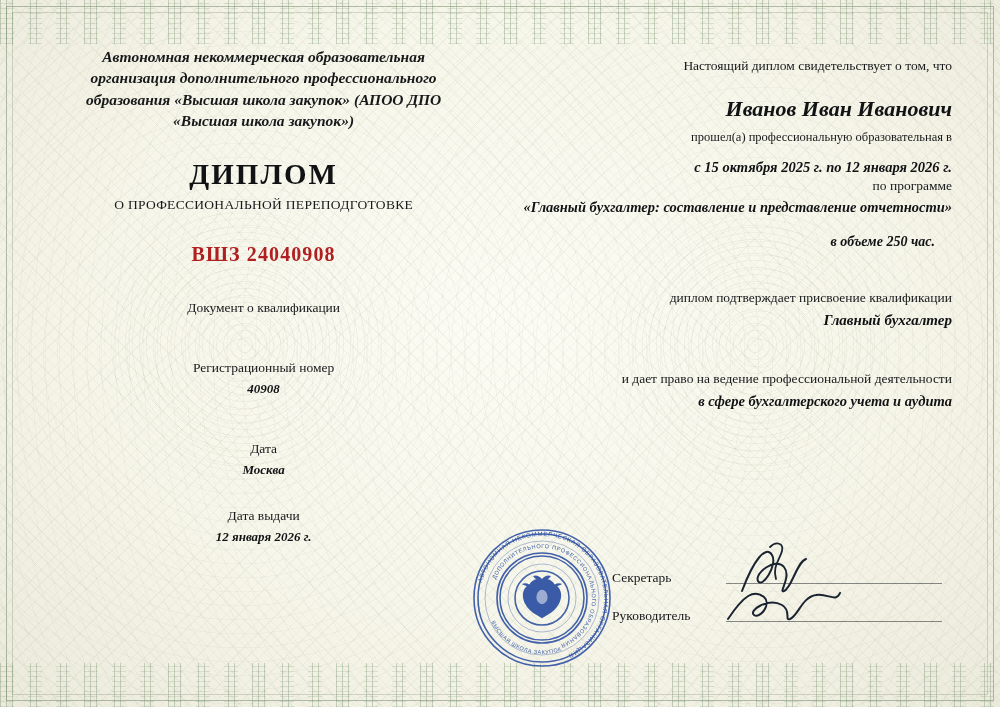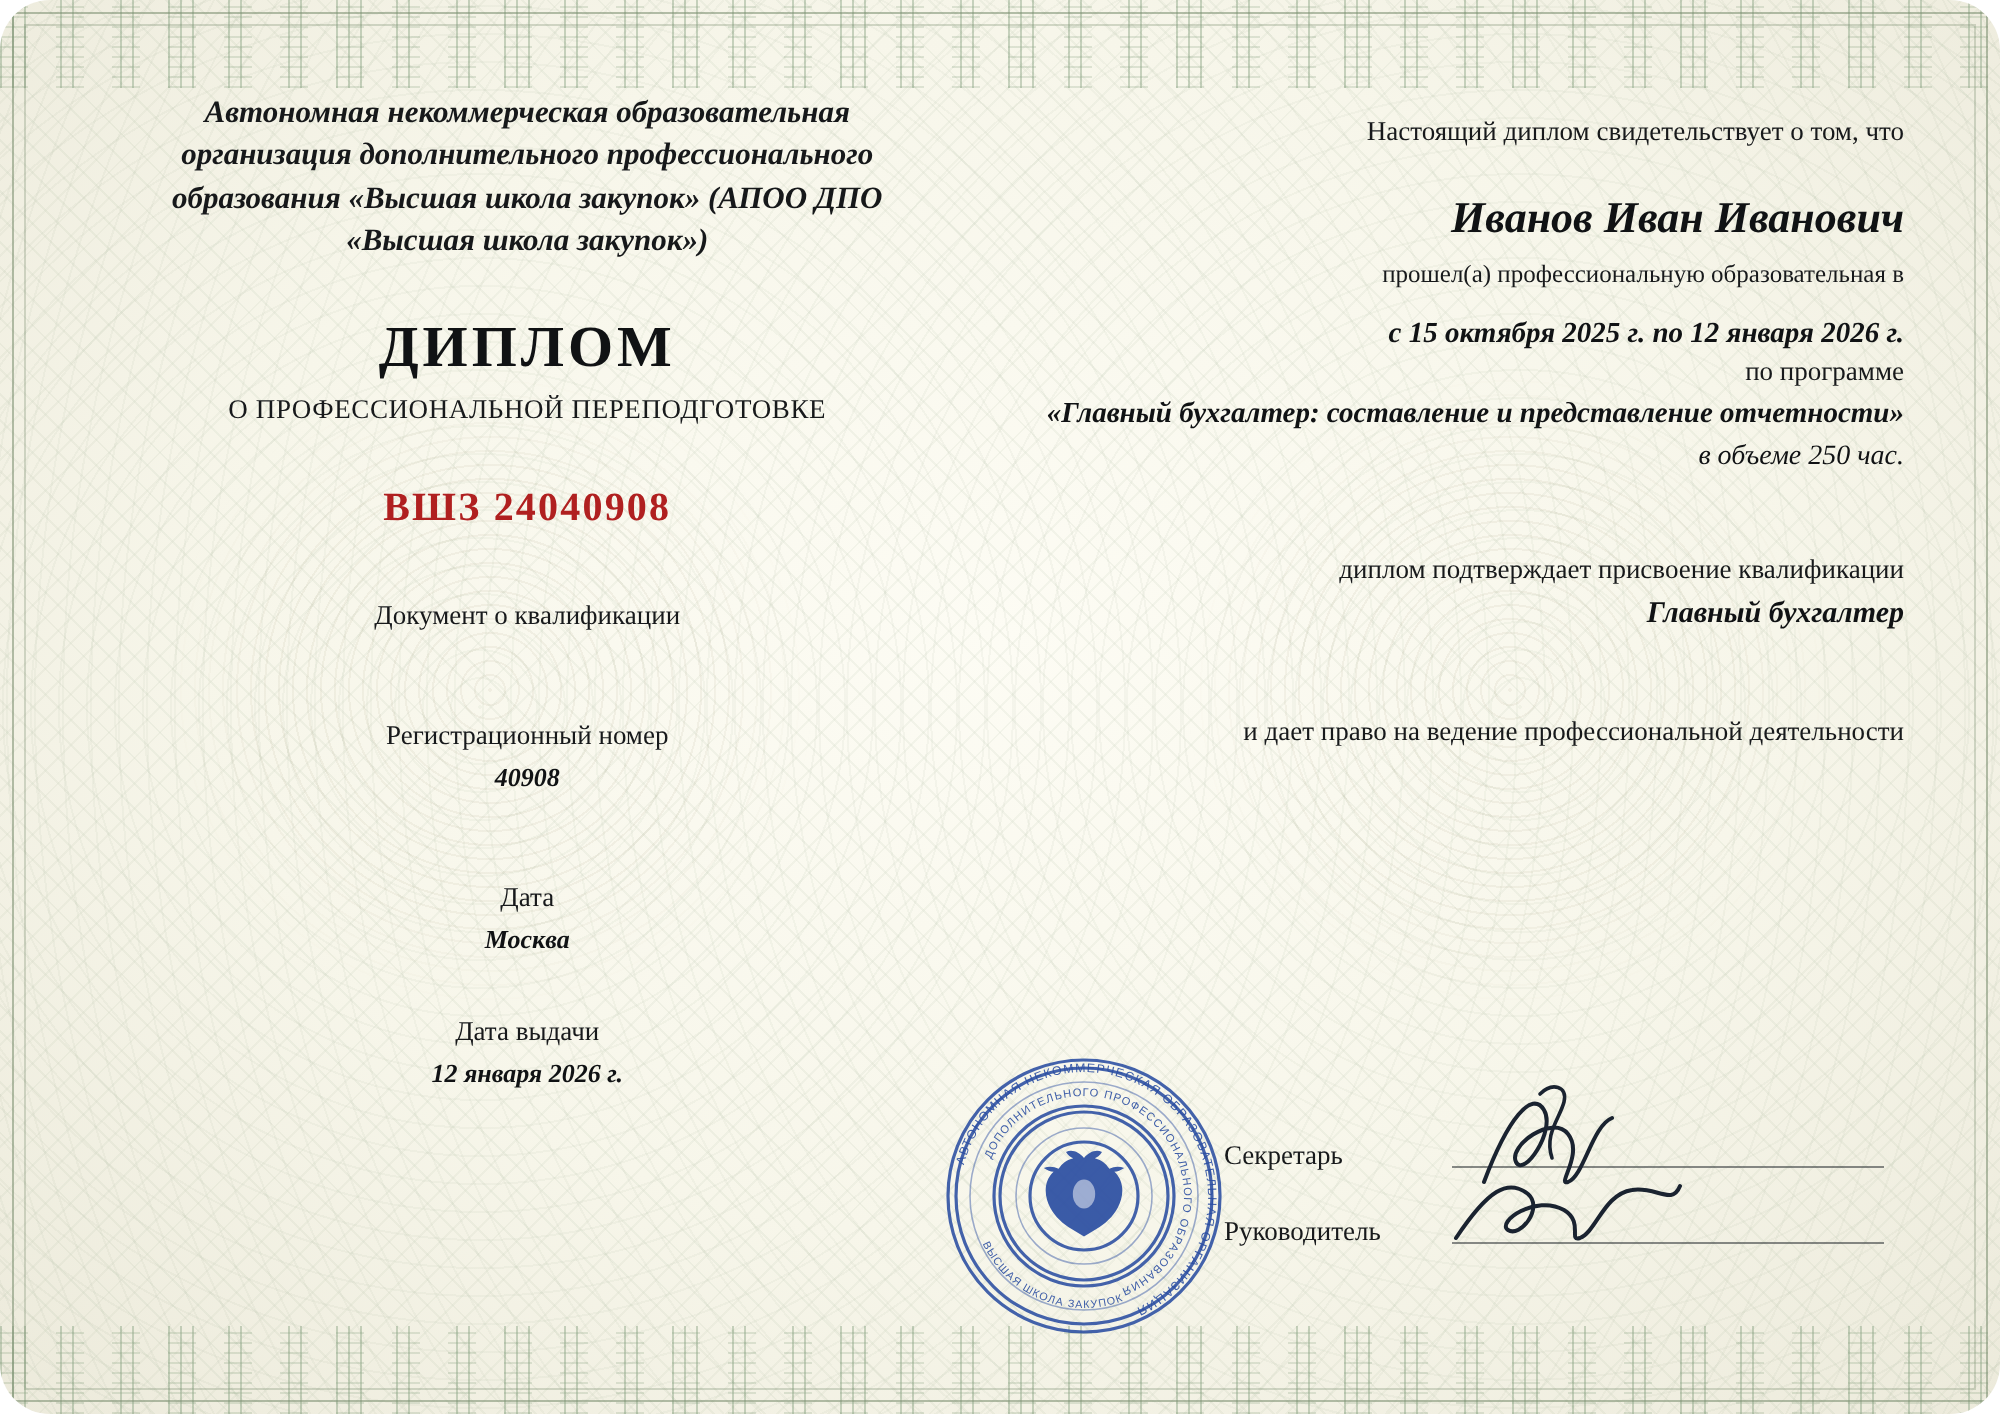--- a/index.html
+++ b/index.html
@@ -17,21 +17,20 @@
   
   .cert {
     position: relative;
     width: 1000px;
     height: 707px;
     box-sizing: border-box;
     background:
       
       radial-gradient(ellipse at 50% 45%, #fdfcf4 0%, #f7f6ea 55%, #eceadb 100%);
     overflow: hidden;
-    border-radius: 25px;
   }
 
   
   .guilloche {
     position: absolute;
     inset: 0;
     pointer-events: none;
     opacity: .55;
     background-image:
       repeating-linear-gradient(45deg, rgba(150,170,140,.18) 0 1px, transparent 1px 9px),
@@ -186,24 +185,24 @@
   .r-program {
     font-size: 14.5px;
     font-weight: bold;
     font-style: italic;
     color: #101214;
     line-height: 1.32;
     margin: 0 0 4px 0;
   }
   .r-hours {
     font-size: 14px;
-    font-weight: normal;
-    font-style: italic;
-    color: #101214;
-    margin: 0;
+    font-weight: bold;
+    font-style: italic;
+    color: #101214;
+    margin: 17px;
   }
   .r-qual-lead {
     font-size: 13.5px;
     color: #17191b;
     margin: 40px 0 6px 0;
   }
   .r-qual {
     font-size: 15px;
     font-weight: bold;
     font-style: italic;
@@ -317,20 +316,21 @@
 
       <p class="r-dates">с 15 октября 2025 г. по 12 января 2026 г.</p>
       <p class="r-byprog">по программе</p>
       <p class="r-program">«Главный бухгалтер: составление и представление отчетности»</p>
       <p class="r-hours">в объеме 250 час.</p>
 
       <p class="r-qual-lead">диплом подтверждает присвоение квалификации</p>
       <p class="r-qual">Главный бухгалтер</p>
 
       <p class="r-right-lead">и дает право на ведение профессиональной деятельности</p>
+      <p class="r-sphere">в сфере бухгалтерского учета и аудита</p>
 
     </div>
   </div>
 
   <div class="stamp">
     <svg width="152" height="152" viewBox="0 0 152 152" xmlns="http://www.w3.org/2000/svg">
       <defs>
         <path id="arcOuter" d="M 76,76 m -62,0 a 62,62 0 1,1 124,0 a 62,62 0 1,1 -124,0"></path>
         <path id="arcInner" d="M 76,76 m -50,0 a 50,50 0 1,1 100,0 a 50,50 0 1,1 -100,0"></path>
         <path id="arcBottom" d="M 76,76 m -56,0 a 56,56 0 1,0 112,0"></path>

